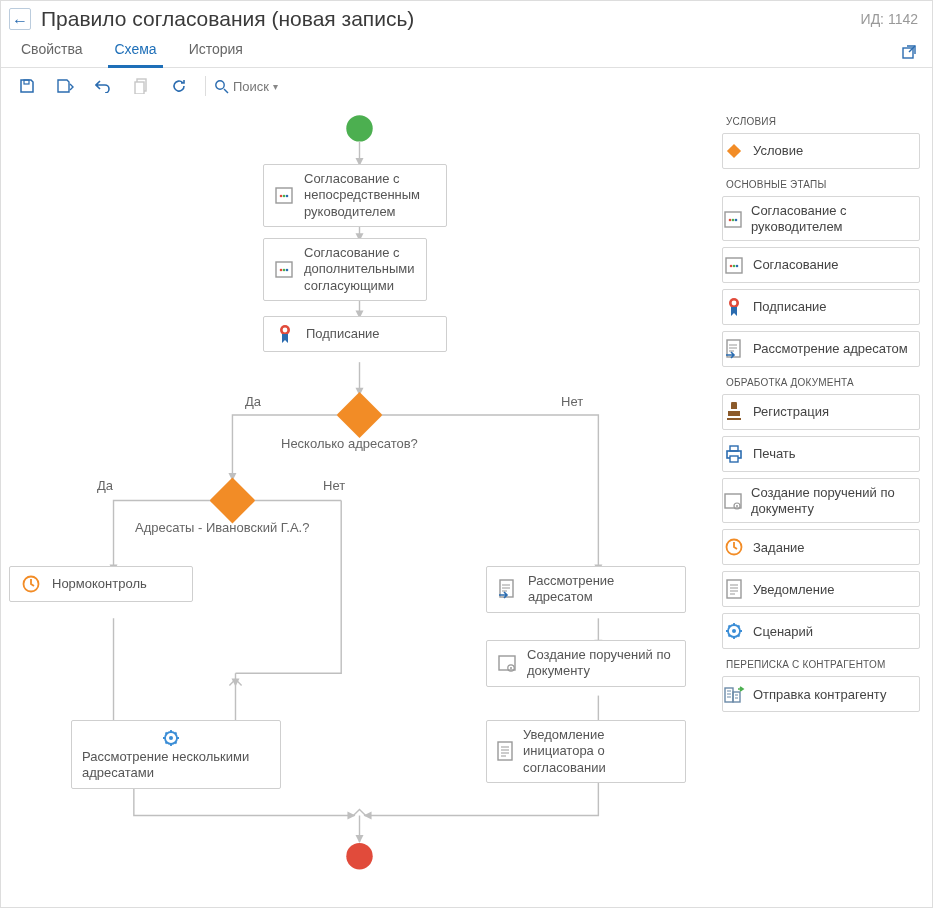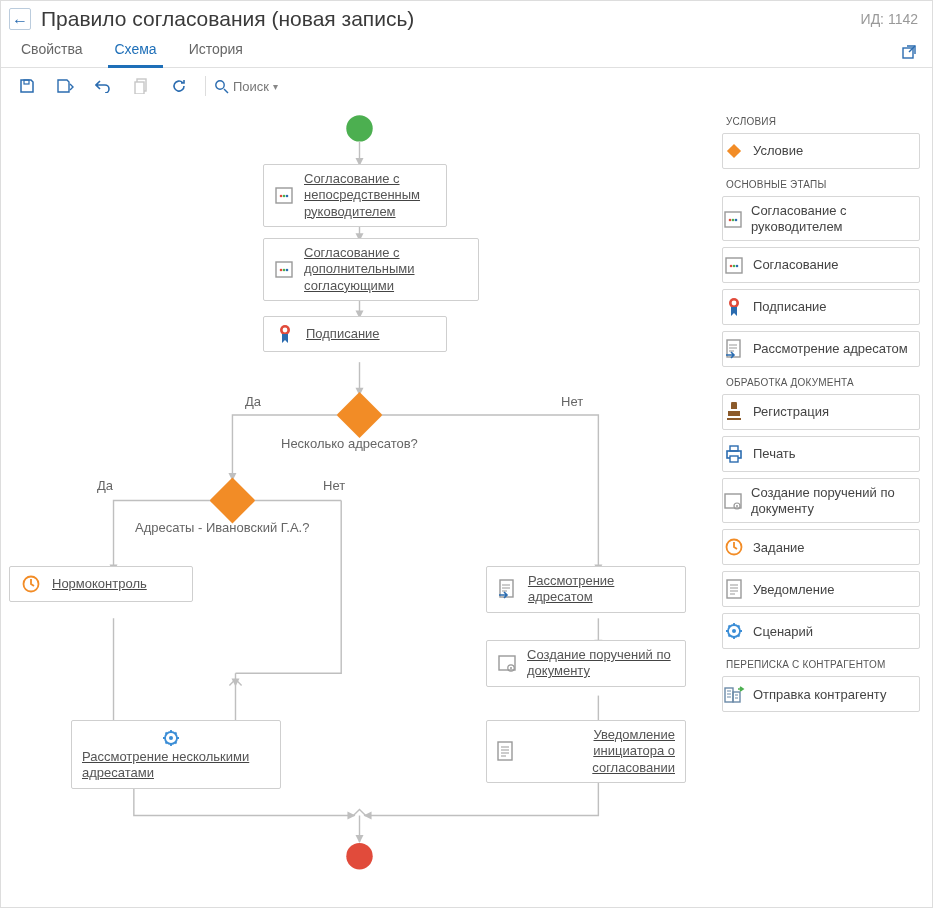--- a/index.html
+++ b/index.html
@@ -22,21 +22,21 @@
   .search svg { margin-right:4px; }
   .search .chev { margin-left:4px; font-size:10px; color:#888; }
   .body { flex:1; display:flex; overflow:hidden; }
   .canvas { flex:1; position:relative; background:#fff; }
   .palette { width:214px; border-left:0; padding:8px 12px 8px 4px; overflow-y:auto; }
   .pgroup { margin-bottom:10px; }
   .pgroup-h { font-size:10px; color:#555; margin:4px 0 6px 4px; letter-spacing:0.2px; }
   .pitem { display:flex; align-items:center; border:1px solid #d7d7d7; border-radius:2px; padding:6px 0; margin-bottom:6px; cursor:move; background:#fff; }
   .pitem .pi-icon { width:22px; height:22px; margin-right:8px; display:flex; align-items:center; justify-content:center; }
   .pitem .pi-label { font-size:13px; color:#444; line-height:1.2; }
-  .node { position:absolute; display:flex; align-items:center; border:1px solid #cfcfcf; border-radius:2px; padding:6px 10px; background:#fff; width:200px;text-decoration:underline; }
+  .node { position:absolute; display:flex; align-items:center; border:1px solid #cfcfcf; border-radius:2px; padding:6px 10px; background:#fff; width:200px; }
   .node .n-icon { width:22px; height:22px; margin-right:10px; display:flex; align-items:center; justify-content:center; }
   .node .n-label { font-size:13px; color:#555; line-height:1.25; }
   .lbl { position:absolute; font-size:13px; color:#666; }
   svg.flow { position:absolute; left:0; top:0; width:100%; height:100%; pointer-events:none; }
   .diamond { fill:#f28c26; }
   .start { fill:#4caf50; }
   .end { fill:#e14b3b; }
 </style>
 </head>
 <body>
@@ -136,21 +136,21 @@
         <span class="n-icon">
             <svg width="20" height="20" viewBox="0 0 20 20">
               <rect x="2" y="3" width="16" height="15" fill="none" stroke="#999" stroke-width="1.4"></rect>
               <circle cx="7" cy="11" r="1.3" fill="#e14b3b"></circle>
               <circle cx="10" cy="11" r="1.3" fill="#4caf50"></circle>
               <circle cx="13" cy="11" r="1.3" fill="#2b6cb0"></circle>
             </svg>
           </span>
         <span class="n-label">Согласование с непосредственным руководителем</span>
       </div>
-      <div class="node" style="left:262px;top:134px;width:216px;align-items:center;">
+      <div class="node" style="left:262px;top:134px;width:164px;align-items:center;">
         <span class="n-icon">
             <svg width="20" height="20" viewBox="0 0 20 20">
               <rect x="2" y="3" width="16" height="15" fill="none" stroke="#999" stroke-width="1.4"></rect>
               <circle cx="7" cy="11" r="1.3" fill="#e14b3b"></circle>
               <circle cx="10" cy="11" r="1.3" fill="#4caf50"></circle>
               <circle cx="13" cy="11" r="1.3" fill="#2b6cb0"></circle>
             </svg>
           </span>
         <span class="n-label">Согласование с дополнительными согласующими</span>
       </div>
@@ -195,21 +195,21 @@
       <div class="node" style="left:485px;top:536px;width:200px;">
         <span class="n-icon">
             <svg width="20" height="20" viewBox="0 0 20 20">
               <rect x="2" y="3" width="16" height="14" fill="none" stroke="#999" stroke-width="1.4"></rect>
               <circle cx="14" cy="15" r="3.2" fill="none" stroke="#999" stroke-width="1.2"></circle>
               <circle cx="14" cy="15" r="1" fill="#999"></circle>
             </svg>
           </span>
         <span class="n-label">Создание поручений по документу</span>
       </div>
-      <div class="node" style="left:485px;top:616px;width:200px;text-align:right;">
+      <div class="node" style="left:485px;top:616px;width:200px;">
         <span class="n-icon">
             <svg width="16" height="20" viewBox="0 0 16 20">
               <rect x="1" y="1" width="14" height="18" fill="none" stroke="#999" stroke-width="1.4"></rect>
               <path d="M4 6h8M4 9h8M4 12h8M4 15h5" stroke="#999" stroke-width="1.2"></path>
             </svg>
           </span>
         <span class="n-label">Уведомление инициатора о согласовании</span>
       </div>
       <div class="node" style="left:70px;top:616px;width:210px;flex-direction:column;">
         <span class="n-icon">

